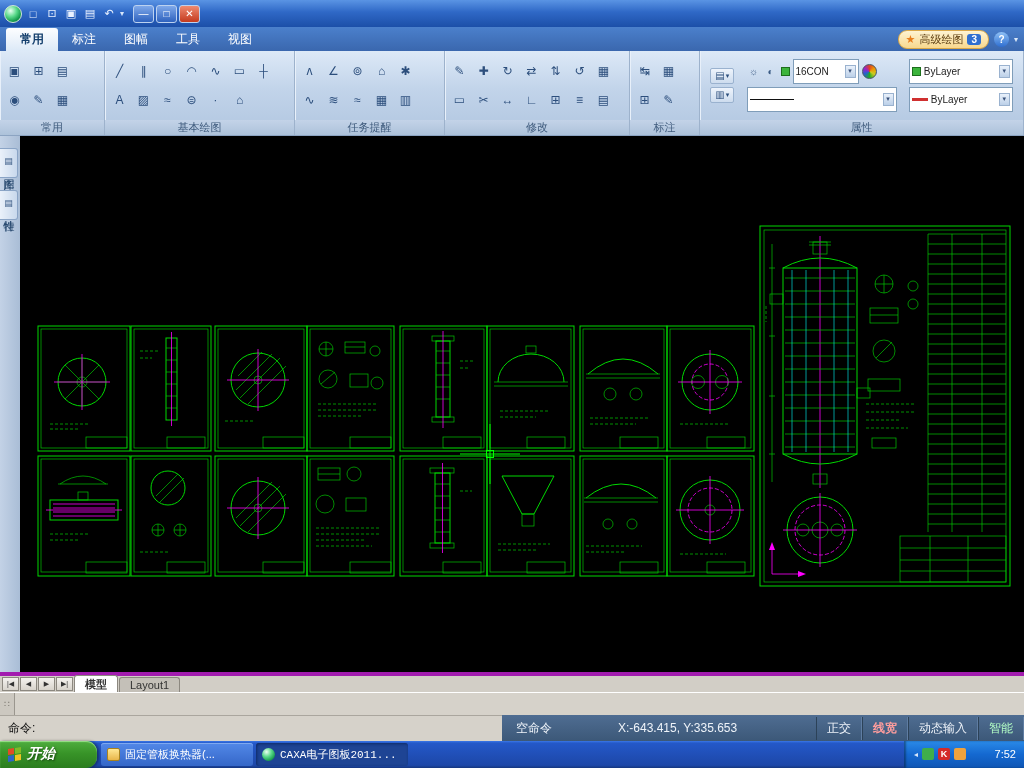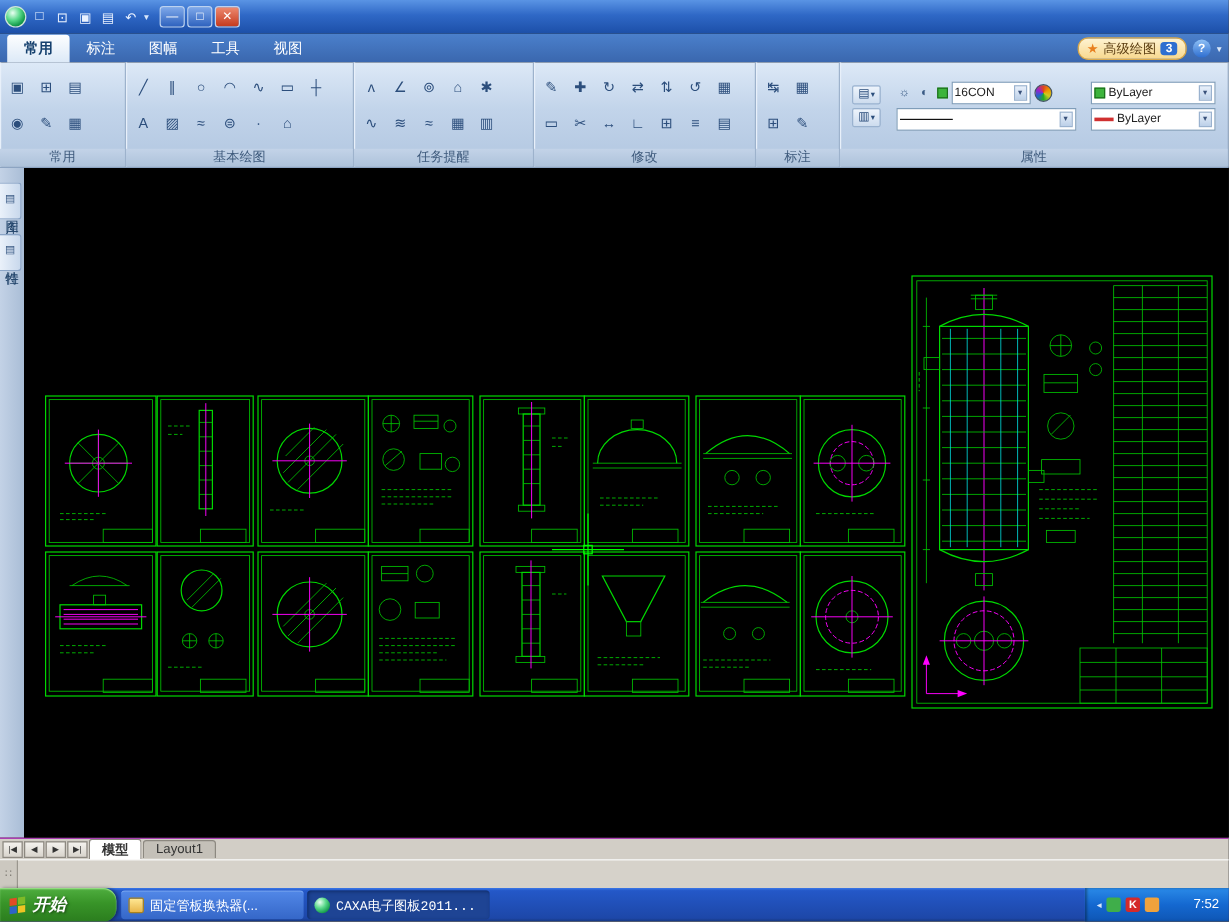--- a/index.html
+++ b/index.html
@@ -38,21 +38,21 @@
   
   .ribbon { height:88px; display:flex; background:linear-gradient(180deg,#dde9f7,#c2d4ea 45%,#b1c6e0); border-bottom:1px solid #8ca4c2; }
   .rgroup { display:flex; flex-direction:column; border-right:1px solid #9db2cc; box-shadow:1px 0 0 #e8f0fa inset; }
   .rgc { flex:1; display:flex; flex-direction:column; justify-content:space-evenly; padding:2px 4px; }
   .irow { display:flex; align-items:center; gap:3px; }
   .ric { width:21px; height:21px; display:flex; align-items:center; justify-content:center; font-size:12px; color:#2c4e7c;
     border:1px solid transparent; border-radius:2px; background:transparent; }
   .rgl { height:15px; font-size:11px; color:#3e5a7c; text-align:center; line-height:15px;
     background:linear-gradient(180deg,#c3d3e8,#adc2da); }
   .pcol { display:flex; flex-direction:column; justify-content:space-evenly; }
-  .pselect { height:19px; background:#fff; border:1px solid #7f9db9; display:flex; align-items:center; font-size:10px; color:#222; padding:0 2px; gap:3px; }
+  .pselect { height:25px; background:#fff; border:1px solid #7f9db9; display:flex; align-items:center; font-size:10px; color:#222; padding:0 2px; gap:3px; }
   .pselect .dd { margin-left:auto; width:11px; height:13px; background:linear-gradient(#e9f1fb,#bcd0e8); border:1px solid #9ab2cf;
     font-size:7px; color:#39517a; display:flex; align-items:center; justify-content:center; }
   .swatch-green { width:9px; height:9px; background:#3cb43c; border:1px solid #1c6e1c; }
   .lw-red { width:16px; height:3px; background:#d03030; }
   .lt-line { width:44px; height:1px; background:#111; }
   .globe { width:15px; height:15px; border-radius:50%; border:1px solid #456;
     background:conic-gradient(#d42,#e90,#cc2,#2a2,#26c,#92c,#d42); }
   .mini-ico { width:14px; height:15px; font-size:10px; color:#3a5a84; display:flex; align-items:center; justify-content:center; }
   .stackbtn { width:24px; height:16px; font-size:10px; color:#2c4e7c; display:flex; align-items:center; justify-content:center; gap:1px;
     background:linear-gradient(#eef4fc,#cddcee); border:1px solid #9ab2cf; border-radius:2px; }
@@ -70,21 +70,21 @@
   svg .g { stroke:#00d800; fill:none; stroke-width:1; }
   svg .f { stroke:#00c400; fill:none; stroke-width:0.7; }
   svg .m { stroke:#ff00ff; fill:none; stroke-width:0.8; }
   svg .md { stroke:#ff00ff; fill:none; stroke-width:0.8; stroke-dasharray:4 2; }
   svg .c { stroke:#00d8d8; fill:none; stroke-width:0.7; }
   svg .t { stroke:#00b400; fill:none; stroke-width:0.8; stroke-dasharray:3 2; }
   svg .x { stroke:#00ff00; fill:none; stroke-width:1; }
   svg .mg { fill:#ff00ff; stroke:none; }
 
   
-  .sheetbar { height:18px; background:#d2cec6; display:flex; align-items:center; gap:1px; padding:8px 2px; border-top:1px solid #a21caf; }
+  .sheetbar { height:18px; background:#d2cec6; display:flex; align-items:center; gap:1px; padding:8px 2px; border-top:4px solid #a21caf; }
   .nav-btn { width:17px; height:14px; font-size:7px; color:#333; background:linear-gradient(#f4f2ee,#d8d4cc); border:1px solid #8c8880;
     display:flex; align-items:center; justify-content:center; }
   .sheet-tab { padding:1px 10px; font-size:11px; color:#333; background:#c4c0b8; border:1px solid #8c8880; border-bottom:none; border-radius:3px 3px 0 0; }
   .sheet-tab.active { background:#fff; font-weight:bold; }
 
   
   .cmd-history { height:24px; background:#d6d2ca; display:flex; border-top:1px solid #fff; }
   .grip { width:15px; background:#ccc8c0; border-right:1px solid #9a968e; color:#7a766e; font-size:9px; display:flex; align-items:center; justify-content:center; }
   .cmd-row { height:26px; display:flex; }
   .cmd-left { width:502px; background:#d6d2ca; display:flex; align-items:center; padding-left:8px; font-size:12px; color:#111; border-top:1px solid #aaa69e; }
@@ -523,20 +523,33 @@
     <span class="nav-btn">▶</span>
     <span class="nav-btn">▶|</span>
     <span class="sheet-tab active">模型</span>
     <span class="sheet-tab">Layout1</span>
   </div>
 
   <div class="cmd-history">
     <div class="grip">∷</div>
   </div>
 
+  <div class="cmd-row">
+    <div class="cmd-left">
+      <span>命令:</span>
+    </div>
+    <div class="status-strip">
+      <span class="st-status">空命令</span>
+      <span class="st-coords">X:-643.415, Y:335.653</span>
+      <span class="st-toggle">正交</span>
+      <span class="st-toggle hot">线宽</span>
+      <span class="st-toggle">动态输入</span>
+      <span class="st-toggle ok">智能</span>
+    </div>
+  </div>
 
   <div class="xptaskbar">
     <div class="start-btn">
       <span class="xp-flag">
           <i class="f1"></i>
           <i class="f2"></i>
           <i class="f3"></i>
           <i class="f4"></i>
         </span>
       <span>开始</span>

